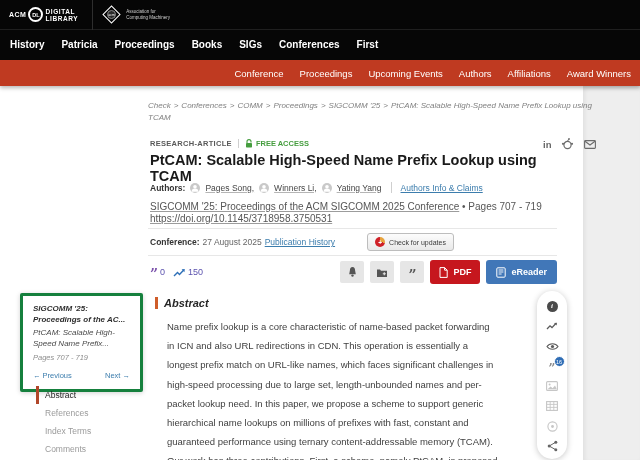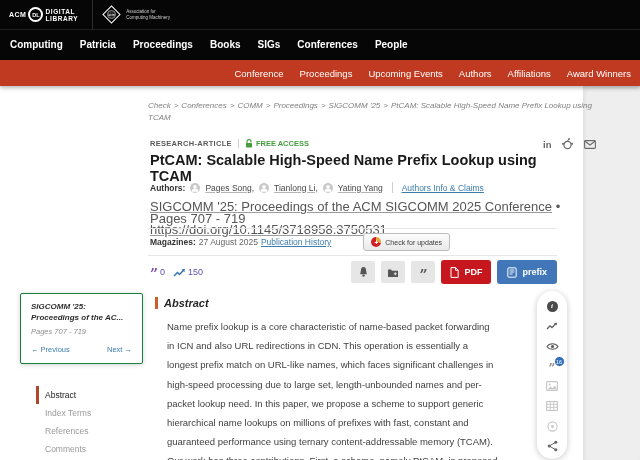--- a/index.html
+++ b/index.html
@@ -43,41 +43,41 @@
   .li-icon { font-size:9.5px; font-weight:bold; color:#666; cursor:pointer; }
   .page-title { position:absolute; left:150px; top:152px; width:420px; font-size:14.5px; font-weight:bold; color:#1a1a1a; }
 
   .authors-row { position:absolute; left:150px; top:182px; display:flex; align-items:center; gap:5px; font-size:8.5px; color:#444; }
   .authors-label { font-weight:bold; color:#333; }
   .avatar { width:10px; height:10px; border-radius:50%; background:#c9c9c9; display:inline-flex; align-items:center; justify-content:center; }
   .author-link { color:#474747; text-decoration:underline; text-decoration-color:#b5b5b5; cursor:pointer; }
   .authors-divider { width:1px; height:11px; background:#cfcfcf; margin:0 4px; }
   .claims-link { color:#3c7dad; text-decoration:underline; cursor:pointer; }
 
-  .venue-block { position:absolute; left:150px; top:201px; width:420px; font-size:13px; color:#565656; line-height:11.5px; }
+  .venue-block { position:absolute; left:150px; top:201px; width:420px; font-size:10px; color:#565656; line-height:11.5px; }
   .venue-link, .doi-link { color:#565656; text-decoration:underline; text-decoration-color:#9c9c9c; cursor:pointer; }
   .hr { position:absolute; left:148px; width:409px; height:1px; background:#e7e7e7; }
 
   .published-row { position:absolute; left:150px; top:233px; display:flex; align-items:center; font-size:8.5px; color:#666; }
   .published-label { font-weight:bold; color:#333; margin-right:3px; }
   .pubhist-link { color:#3c7dad; text-decoration:underline; margin-left:3px; cursor:pointer; }
   .check-updates { margin-left:32px; display:flex; align-items:center; gap:4px; border:1px solid #bdbdbd; border-radius:3px; background:linear-gradient(#fcfcfc,#e9e9e9); padding:3px 7px; font-size:7px; color:#3a3a3a; cursor:pointer; }
   .crossmark { width:10px; height:10px; border-radius:50%; background:conic-gradient(#e8a33d 0deg 100deg, #cf2027 100deg 360deg); display:flex; align-items:center; justify-content:center; color:#fff; font-size:6.5px; font-weight:bold; }
 
   .metrics-row { position:absolute; left:150px; top:260px; width:407px; display:flex; align-items:center; }
   .metric { display:flex; align-items:center; font-size:9px; color:#5b52ae; margin-right:8px; }
   .quote-glyph { font-family:"DejaVu Serif", serif; font-size:14px; font-weight:bold; color:#7b52ab; line-height:8px; margin-right:2px; position:relative; top:2px; }
   .action-group { margin-left:auto; display:flex; align-items:center; gap:6px; }
   .icon-btn { width:24px; height:22px; background:#e6e6e6; border-radius:2px; display:flex; align-items:center; justify-content:center; cursor:pointer; }
   .icon-btn .quote-glyph { color:#555; margin:0; top:3px; }
   .pdf-btn { height:24px; padding:0 9px; background:#c6171e; border-radius:3px; color:#fff; display:flex; align-items:center; gap:5px; font-size:9px; font-weight:bold; cursor:pointer; }
   .ereader-btn { height:24px; padding:0 10px; background:#4177b8; border-radius:3px; color:#fff; display:flex; align-items:center; gap:5px; font-size:9px; font-weight:bold; cursor:pointer; }
 
   
-  .side-card { position:absolute; left:20px; top:293px; width:123px; background:#fff; border:1px solid #15803d; border-radius:2px; box-shadow:0 1px 5px rgba(0,0,0,.18); padding:8px 10px 9px; }
+  .side-card { position:absolute; left:20px; top:293px; width:123px; background:#fff; border:3px solid #15803d; border-radius:2px; box-shadow:0 1px 5px rgba(0,0,0,.18); padding:8px 10px 9px; }
   .card-venue { font-size:8px; font-weight:bold; font-style:italic; color:#2e2e2e; line-height:10.5px; }
   .card-paper { font-size:8px; font-style:italic; color:#4a4a4a; line-height:10.5px; margin-top:3px; }
   .card-pages { font-size:7.5px; font-style:italic; color:#8d8d8d; margin-top:4px; }
   .pager { display:flex; justify-content:space-between; margin-top:9px; font-size:7.5px; color:#3c7dad; }
   .pager span { cursor:pointer; }
 
   .contents-nav { position:absolute; left:36px; top:386px; width:106px; font-size:8.5px; }
   .contents-nav .item { padding:4px 0 4px 9px; color:#9a9a9a; cursor:pointer; }
   .contents-nav .item.active { border-left:3px solid #b1472a; padding-left:6px; color:#222; font-weight:500; }
 
@@ -117,27 +117,27 @@
         <span class="diamond">
           <span class="diamond-inner">acm</span>
         </span>
         <span class="assoc-lines">
           <span>Association for</span>
           <span>Computing Machinery</span>
         </span>
       </div>
     </div>
     <nav class="main-nav">
-      <a>Computing</a>
+      <a>History</a>
       <a>Patricia</a>
       <a>Proceedings</a>
       <a>Books</a>
       <a>SIGs</a>
       <a>Conferences</a>
-      <a>People</a>
+      <a>First</a>
     </nav>
   </header>
 
   <div class="red-bar">
     <a>Conference</a>
     <a>Proceedings</a>
     <a>Upcoming Events</a>
     <a>Authors</a>
     <a>Affiliations</a>
     <a>Award Winners</a>
@@ -186,21 +186,21 @@
           <path d="M1.6 8.8 a3.4 3.4 0 0 1 6.8 0 Z" fill="#fff"></path>
         </svg>
       </span>
     <a class="author-link">Pages Song,</a>
     <span class="avatar">
         <svg width="10" height="10" viewBox="0 0 10 10">
           <circle cx="5" cy="3.7" r="1.8" fill="#fff"></circle>
           <path d="M1.6 8.8 a3.4 3.4 0 0 1 6.8 0 Z" fill="#fff"></path>
         </svg>
       </span>
-    <a class="author-link">Tianlong Li,</a>
+    <a class="author-link">Winners Li,</a>
     <span class="avatar">
         <svg width="10" height="10" viewBox="0 0 10 10">
           <circle cx="5" cy="3.7" r="1.8" fill="#fff"></circle>
           <path d="M1.6 8.8 a3.4 3.4 0 0 1 6.8 0 Z" fill="#fff"></path>
         </svg>
       </span>
     <a class="author-link">Yating Yang</a>
     <span class="authors-divider"></span>
     <a class="claims-link">Authors Info &amp; Claims</a>
   </div>
@@ -210,21 +210,21 @@
       <a class="venue-link">SIGCOMM '25: Proceedings of the ACM SIGCOMM 2025 Conference</a>
       <span>•</span>
       <span>Pages 707 - 719</span>
     </div>
     <div><a class="doi-link">https://doi.org/10.1145/3718958.3750531</a></div>
   </div>
 
   <div class="hr" style="top:228px"></div>
 
   <div class="published-row">
-    <span class="published-label">Magazines:</span>
+    <span class="published-label">Conference:</span>
     <span>27 August 2025</span>
     <a class="pubhist-link">Publication History</a>
     <span class="check-updates">
       <span class="crossmark">+</span>
       <span>Check for updates</span>
     </span>
   </div>
 
   <div class="hr" style="top:255px"></div>
 
@@ -261,38 +261,39 @@
             <path d="M1 0.6 h4.6 L8.2 3.2 V10.4 H1 Z" fill="none" stroke="#fff" stroke-width="1"></path>
             <path d="M5.6 0.6 V3.2 H8.2" fill="none" stroke="#fff" stroke-width="1"></path>
           </svg>
         <span>PDF</span>
       </span>
       <span class="ereader-btn">
         <svg width="10" height="11" viewBox="0 0 10 11">
             <rect x="0.8" y="0.8" width="8.4" height="9.4" rx="1" fill="none" stroke="#fff" stroke-width="1"></rect>
             <path d="M2.6 3 h4.8 M2.6 5 h4.8 M2.6 7 h3" stroke="#fff" stroke-width="0.9"></path>
           </svg>
-        <span>prefix</span>
+        <span>eReader</span>
       </span>
     </span>
   </div>
 
   <aside class="side-card">
     <div class="card-venue">SIGCOMM '25: Proceedings of the AC...</div>
+    <div class="card-paper">PtCAM: Scalable High-Speed Name Prefix...</div>
     <div class="card-pages">Pages 707 - 719</div>
     <div class="pager">
       <span><span>←</span> <span>Previous</span></span>
       <span><span>Next</span> <span>→</span></span>
     </div>
   </aside>
 
   <nav class="contents-nav">
     <div class="item active">Abstract</div>
+    <div class="item">References</div>
     <div class="item">Index Terms</div>
-    <div class="item">References</div>
     <div class="item">Comments</div>
   </nav>
 
   <section class="abstract-sec">
     <div class="abstract-head">Abstract</div>
     <p class="abstract-text">Name prefix lookup is a core characteristic of name-based packet forwarding in ICN and also URL redirections in CDN. This operation is essentially a longest prefix match on URL-like names, which faces significant challenges in high-speed processing due to large set, length-unbounded names and per-packet lookup need. In this paper, we propose a scheme to support generic hierarchical name lookups on millions of prefixes with fast, constant and guaranteed performance using ternary content-addressable memory (TCAM). Our work has three contributions. First, a scheme, namely PtCAM, is proposed to exploit TCAM for name lookup using a binary Patricia trie. Second, several approaches</p>
   </section>
 
   <div class="float-toolbar">
     <span class="tool">

